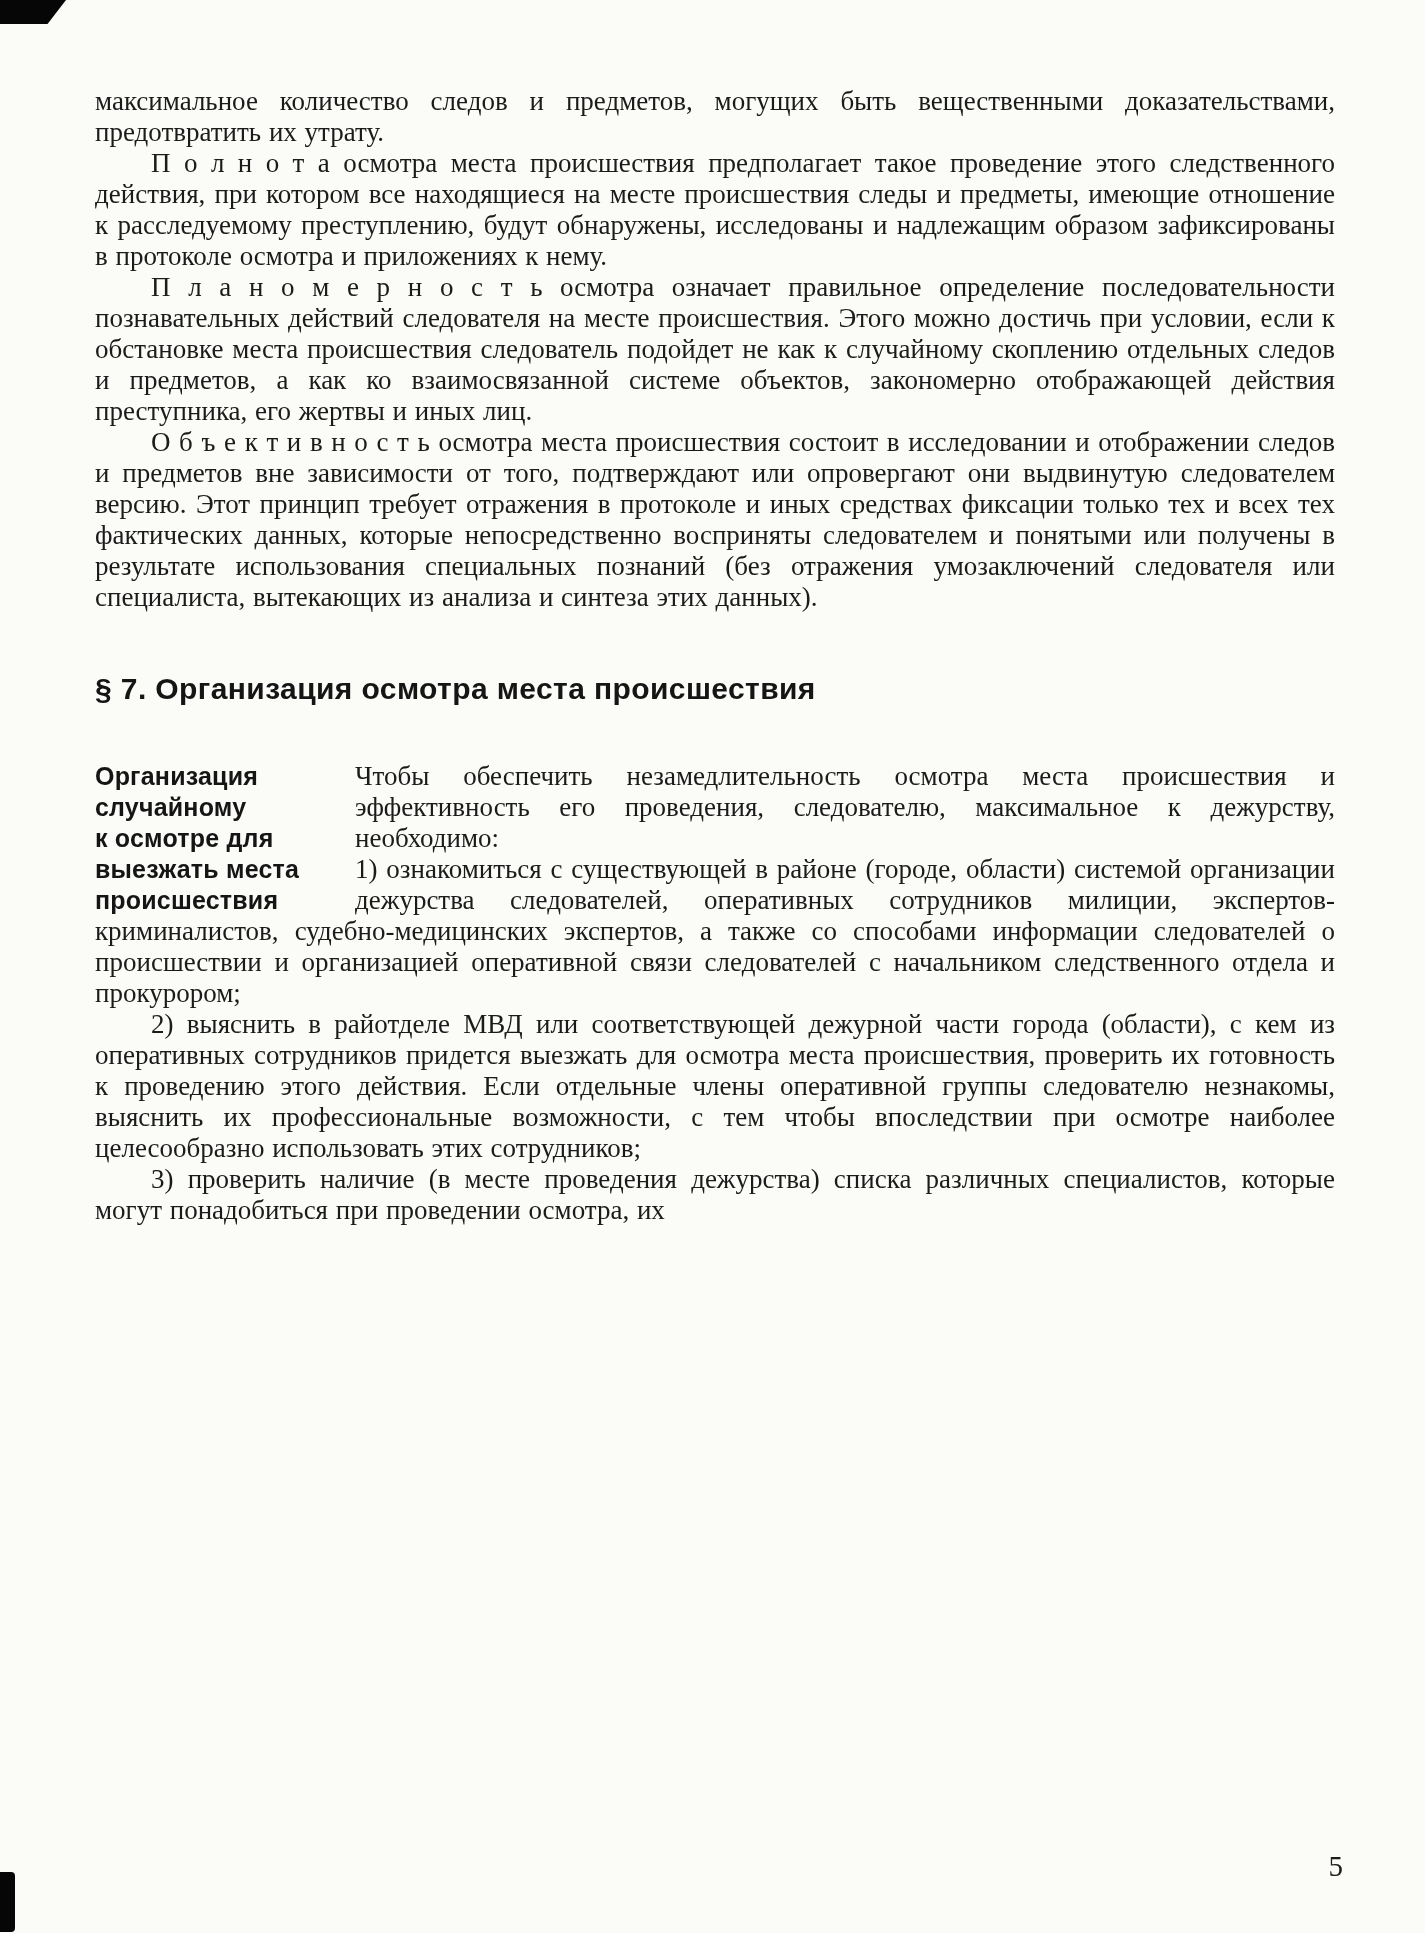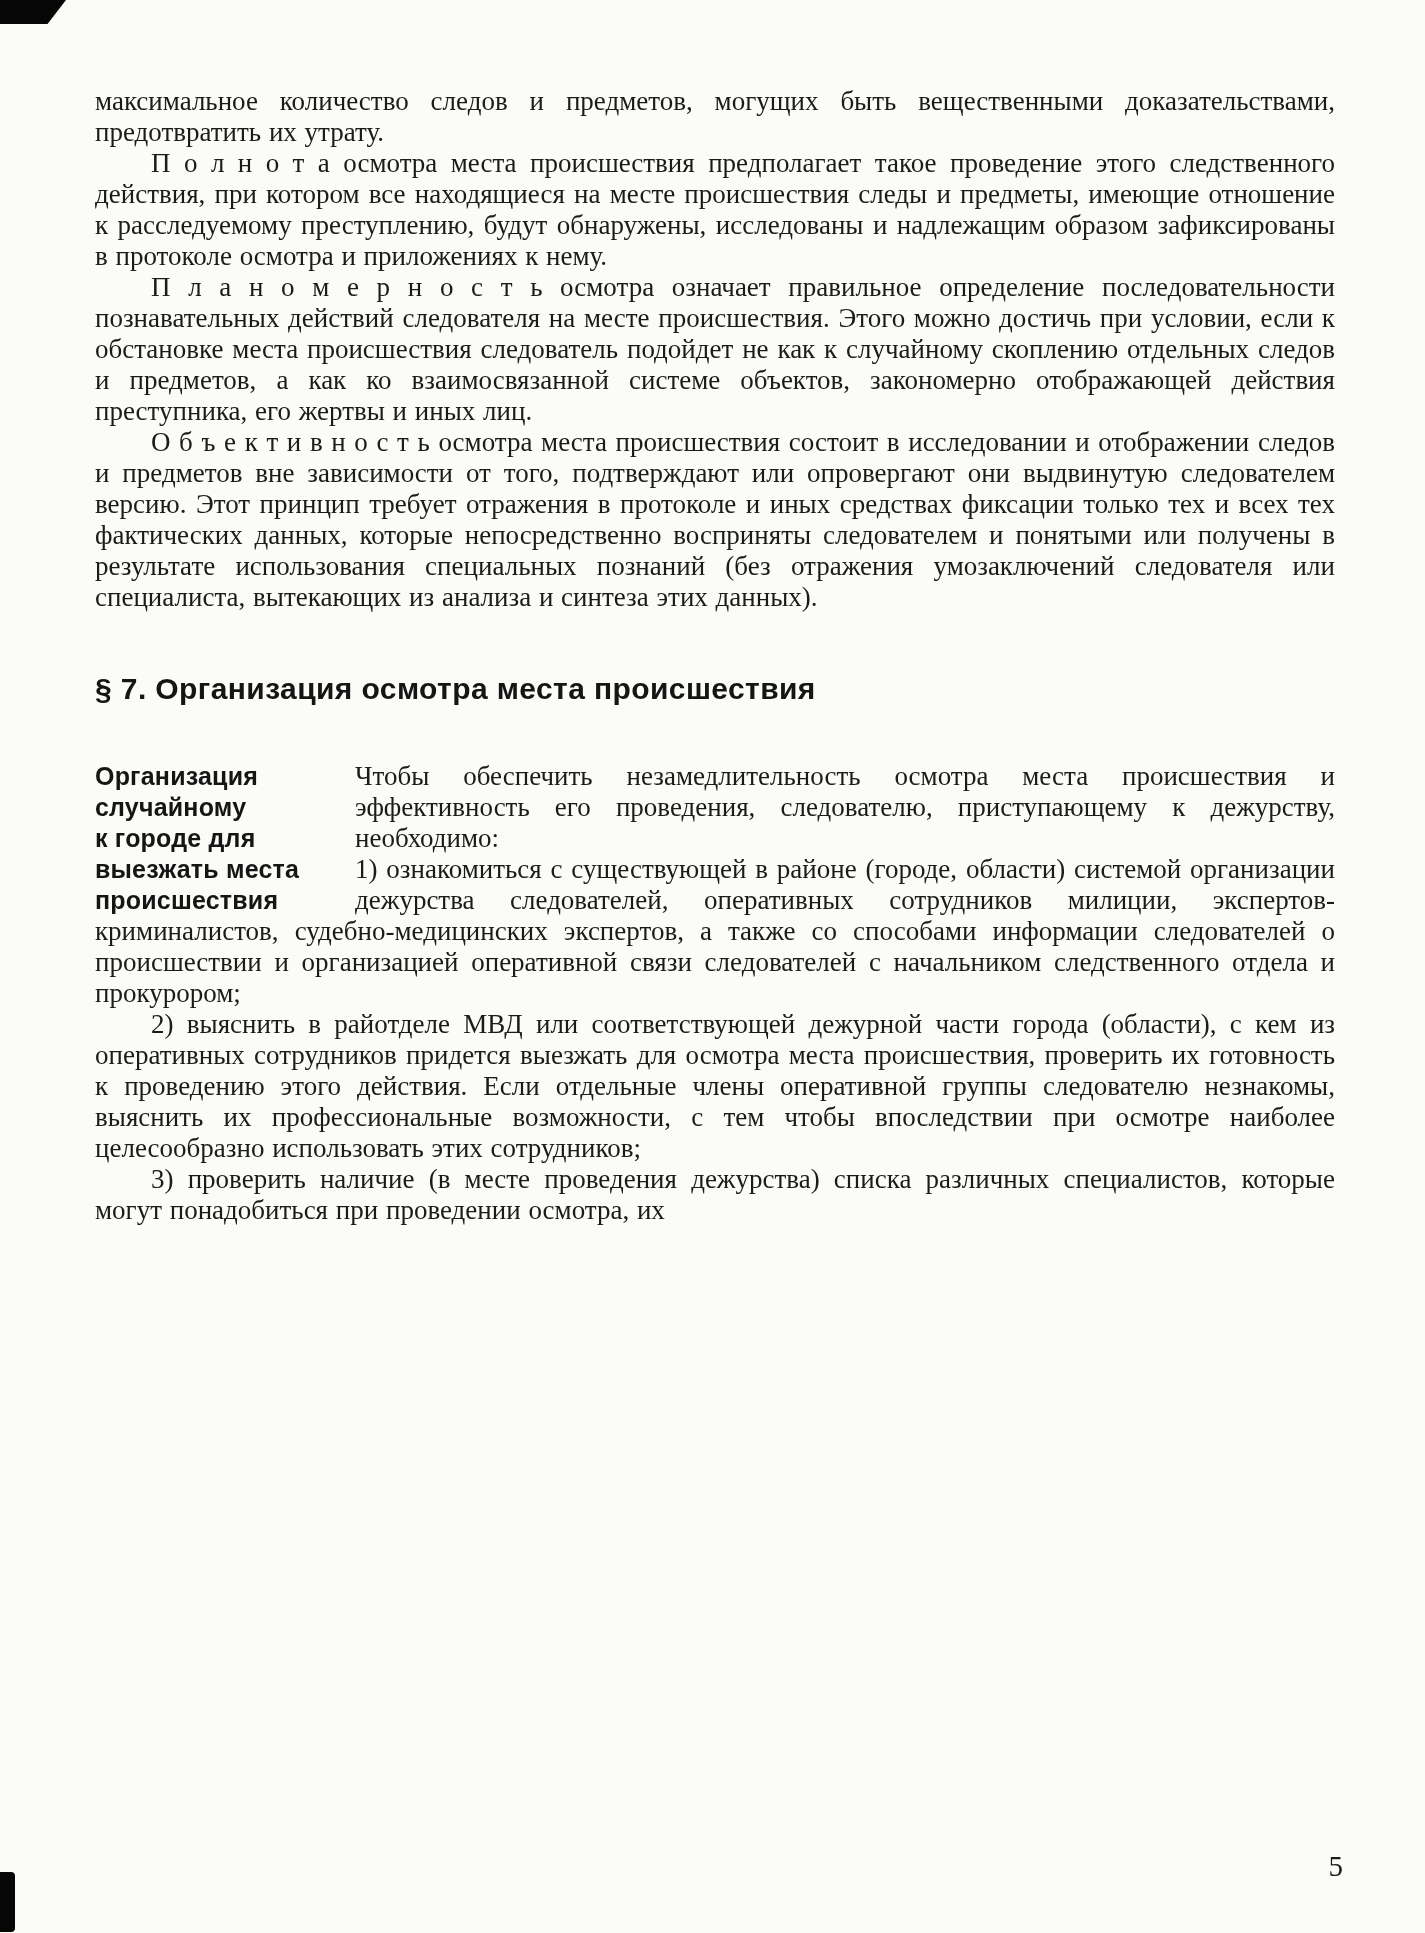--- a/index.html
+++ b/index.html
@@ -96,26 +96,26 @@
     <p class="body-p">П л а н о м е р н о с т ь  осмотра означает правильное определение последовательности познавательных действий следователя на месте происшествия. Этого можно достичь при условии, если к обстановке места происшествия следователь подойдет не как к случайному скоплению отдельных следов и предметов, а как ко взаимосвязанной системе объектов, закономерно отображающей действия преступника, его жертвы и иных лиц.</p>
     <p class="body-p">О б ъ е к т и в н о с т ь  осмотра места происшествия состоит в исследовании и отображении следов и предметов вне зависимости от того, подтверждают или опровергают они выдвинутую следователем версию. Этот принцип требует отражения в протоколе и иных средствах фиксации только тех и всех тех фактических данных, которые непосредственно восприняты следователем и понятыми или получены в результате использования специальных познаний (без отражения умозаключений следователя или специалиста, вытекающих из анализа и синтеза этих данных).</p>
 
     <h2 class="section-heading">§ 7. Организация осмотра места происшествия</h2>
 
     <section class="org-section">
 
       <aside class="margin-heading">
         <span class="mh-line">Организация</span>
         <span class="mh-line">случайному</span>
-        <span class="mh-line">к городе для</span>
+        <span class="mh-line">к осмотре для</span>
         <span class="mh-line">выезжать места</span>
         <span class="mh-line">происшествия</span>
       </aside>
 
-      <p class="body-p no-indent">Чтобы обеспечить незамедлительность осмотра места происшествия и эффективность его проведения, следователю, приступающему к дежурству, необходимо:</p>
+      <p class="body-p no-indent">Чтобы обеспечить незамедлительность осмотра места происшествия и эффективность его проведения, следователю, максимальное к дежурству, необходимо:</p>
       <p class="body-p no-indent">1) ознакомиться с существующей в районе (городе, области) системой организации дежурства следователей, оперативных сотрудников милиции, экспертов-криминалистов, судебно-медицинских экспертов, а также со способами информации следователей о происшествии и организацией оперативной связи следователей с начальником следственного отдела и прокурором;</p>
       <p class="body-p">2) выяснить в райотделе МВД или соответствующей дежурной части города (области), с кем из оперативных сотрудников придется выезжать для осмотра места происшествия, проверить их готовность к проведению этого действия. Если отдельные члены оперативной группы следователю незнакомы, выяснить их профессиональные возможности, с тем чтобы впоследствии при осмотре наиболее целесообразно использовать этих сотрудников;</p>
       <p class="body-p">3) проверить наличие (в месте проведения дежурства) списка различных специалистов, которые могут понадобиться при проведении осмотра, их</p>
 
     </section>
 
   </main>
 
   <div class="page-number">5</div>
 

